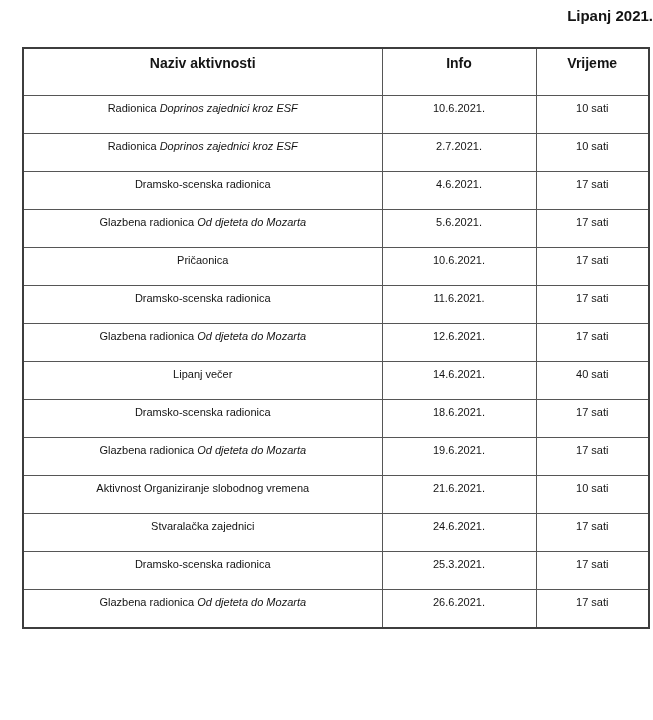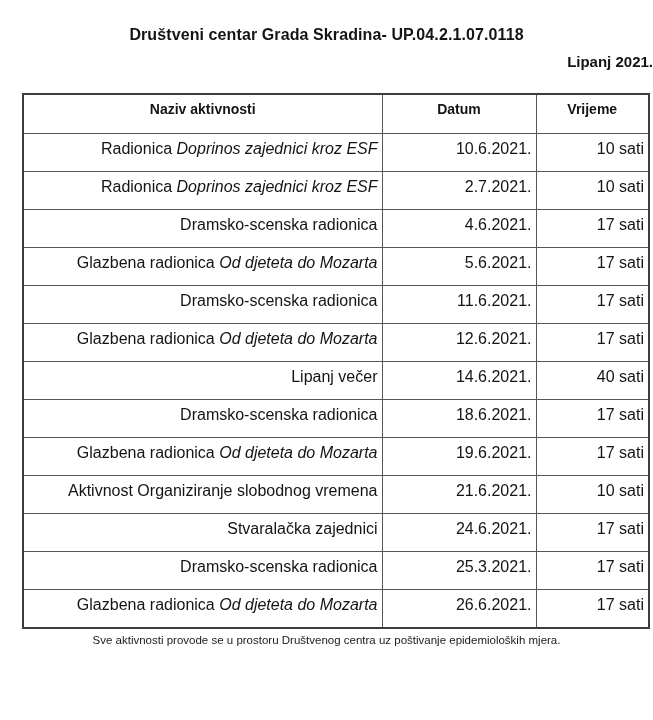--- a/index.html
+++ b/index.html
@@ -42,66 +42,64 @@
   table.activities th,
   table.activities td {
     border: 1px solid #565656;
     vertical-align: top;
     text-align: center;
     padding: 6px 4px 0 4px;
     overflow: hidden;
     white-space: nowrap;
   }
   table.activities thead tr {
-    height: 40px;
+    height: 48px;
   }
   table.activities tbody tr {
     height: 38px;
   }
   table.activities th {
     font-size: 14px;
     font-weight: bold;
   }
   table.activities td {
-    font-size: 16px;
+    font-size: 11px;
     font-weight: normal;
-    text-align: right;
   }
   td .name-italic {
     font-style: italic;
   }
   td .name-italic:empty {
     display: none;
   }
   .footer-note {
     margin-top: 5px;
     text-align: center;
     font-size: 11.5px;
     color: #1a1a1a;
   }
 </style>
 </head>
 <body>
 
 <div class="page">
 
-  <h1 class="doc-title">Društveni centar Grada Skradina- UP.04.2.1.07.0118</h1>
 
   <h2 class="doc-subtitle">Lipanj 2021.</h2>
 
   <table class="activities">
     <colgroup>
       <col style="width:359px">
       <col style="width:154px">
       <col style="width:113px">
     </colgroup>
     <thead>
       <tr>
         <th>Naziv aktivnosti</th>
-        <th>Datum</th>
+        <th>Info</th>
         <th>Vrijeme</th>
       </tr>
     </thead>
     <tbody>
   <tr>
     <td><span class="name-regular">Radionica</span> <span class="name-italic">Doprinos zajednici kroz ESF</span></td>
     <td><span>10.6.2021.</span></td>
     <td><span>10 sati</span></td>
   </tr>
 
@@ -117,20 +115,25 @@
     <td><span>17 sati</span></td>
   </tr>
 
   <tr>
     <td><span class="name-regular">Glazbena radionica</span> <span class="name-italic">Od djeteta do Mozarta</span></td>
     <td><span>5.6.2021.</span></td>
     <td><span>17 sati</span></td>
   </tr>
 
 
+  <tr>
+    <td><span class="name-regular">Pričaonica</span> </td>
+    <td><span>10.6.2021.</span></td>
+    <td><span>17 sati</span></td>
+  </tr>
 
   <tr>
     <td><span class="name-regular">Dramsko-scenska radionica</span> </td>
     <td><span>11.6.2021.</span></td>
     <td><span>17 sati</span></td>
   </tr>
 
   <tr>
     <td><span class="name-regular">Glazbena radionica</span> <span class="name-italic">Od djeteta do Mozarta</span></td>
     <td><span>12.6.2021.</span></td>
@@ -174,15 +177,14 @@
   </tr>
 
   <tr>
     <td><span class="name-regular">Glazbena radionica</span> <span class="name-italic">Od djeteta do Mozarta</span></td>
     <td><span>26.6.2021.</span></td>
     <td><span>17 sati</span></td>
   </tr>
 </tbody>
   </table>
 
-  <div class="footer-note">Sve aktivnosti provode se u prostoru Društvenog centra uz poštivanje epidemioloških mjera.</div>
 
 </div>
 
 </body></html>

